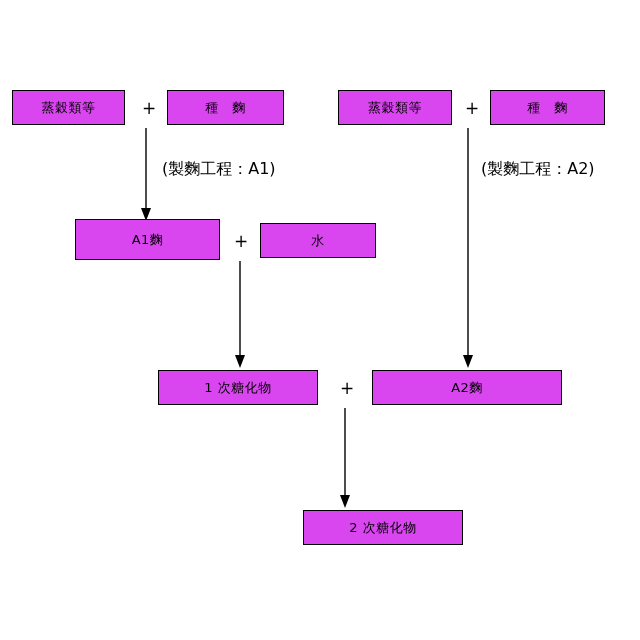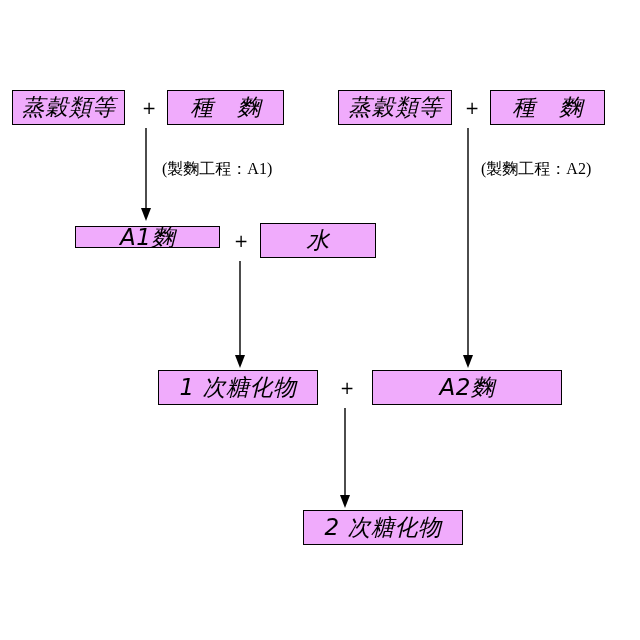--- a/index.html
+++ b/index.html
@@ -18,48 +18,46 @@
   #diagram-canvas {
     position: relative;
     width: 640px;
     height: 640px;
     background: #ffffff;
   }
   .node-box {
     position: absolute;
     box-sizing: border-box;
     border: 1.6px solid #000000;
-    background: #f0abfc;
+    background: #d946ef;
     display: flex;
     align-items: center;
     justify-content: center;
-    font-size: 23px;
+    font-size: 13px;
     line-height: 1;
     letter-spacing: 0.5px;
     color: #000000;
     white-space: nowrap;
-    font-style: italic;
   }
   .plus-sign {
     position: absolute;
     font-size: 17px;
     line-height: 1;
     color: #000000;
     display: flex;
     align-items: center;
     justify-content: center;
     user-select: none;
   }
   .edge-label {
     position: absolute;
     font-size: 16px;
     line-height: 1;
     color: #000000;
     white-space: nowrap;
-    font-family: Liberation Serif, serif;
   }
   .arrow-layer {
     position: absolute;
     left: 0;
     top: 0;
     width: 640px;
     height: 640px;
     pointer-events: none;
   }
   .arrow-line {
@@ -100,21 +98,21 @@
   <div class="plus-sign" style="left:138px; top:98px; width:22px; height:20px;">+</div>
   <div class="node-box" style="left:167px; top:90px;  width:117px; height:35px;">種　麴</div>
 
   <div class="node-box" style="left:338px; top:90px;  width:114px; height:35px;">蒸穀類等</div>
   <div class="plus-sign" style="left:461px; top:98px; width:22px; height:20px;">+</div>
   <div class="node-box" style="left:490px; top:90px;  width:115px; height:35px;">種　麴</div>
 
   <div class="edge-label" style="left:162px; top:161px;">(製麴工程：A1)</div>
   <div class="edge-label" style="left:481px; top:161px;">(製麴工程：A2)</div>
 
-  <div class="node-box" style="left:75px;  top:226px; width:145px; height:22px;">A1麴</div>
+  <div class="node-box" style="left:75px;  top:219px; width:145px; height:41px;">A1麴</div>
   <div class="plus-sign" style="left:230px; top:231px; width:22px; height:20px;">+</div>
   <div class="node-box" style="left:260px; top:223px; width:116px; height:35px;">水</div>
 
 
   <div class="node-box" style="left:158px; top:370px; width:160px; height:35px;">1 次糖化物</div>
   <div class="plus-sign" style="left:336px; top:378px; width:22px; height:20px;">+</div>
   <div class="node-box" style="left:372px; top:370px; width:190px; height:35px;">A2麴</div>
 
 
   <div class="node-box" style="left:267px; top:510px; width:160px; height:35px;margin-left:36px;">2 次糖化物</div>

